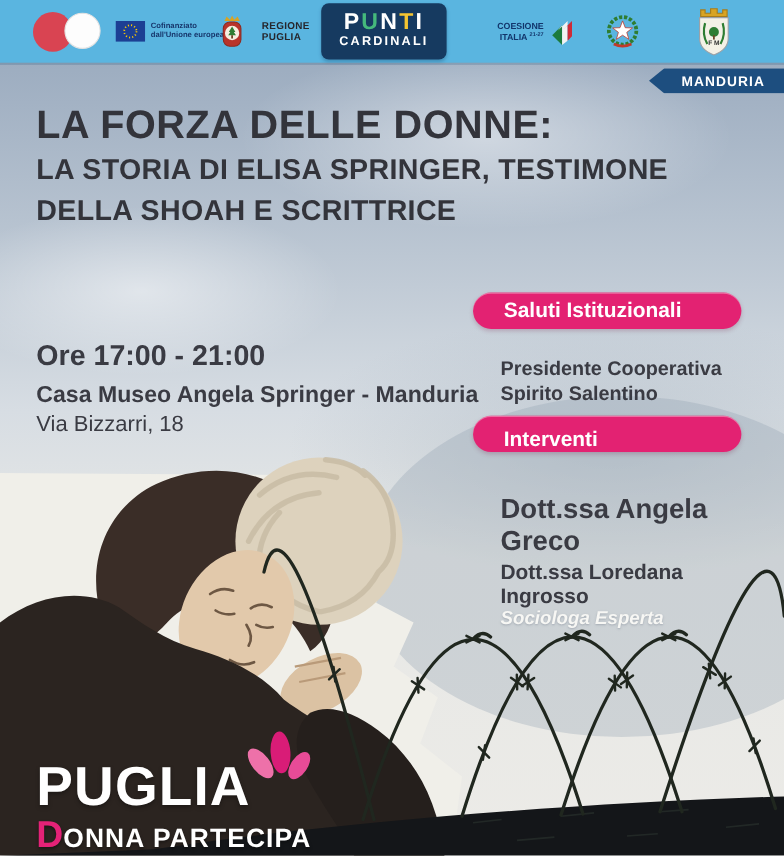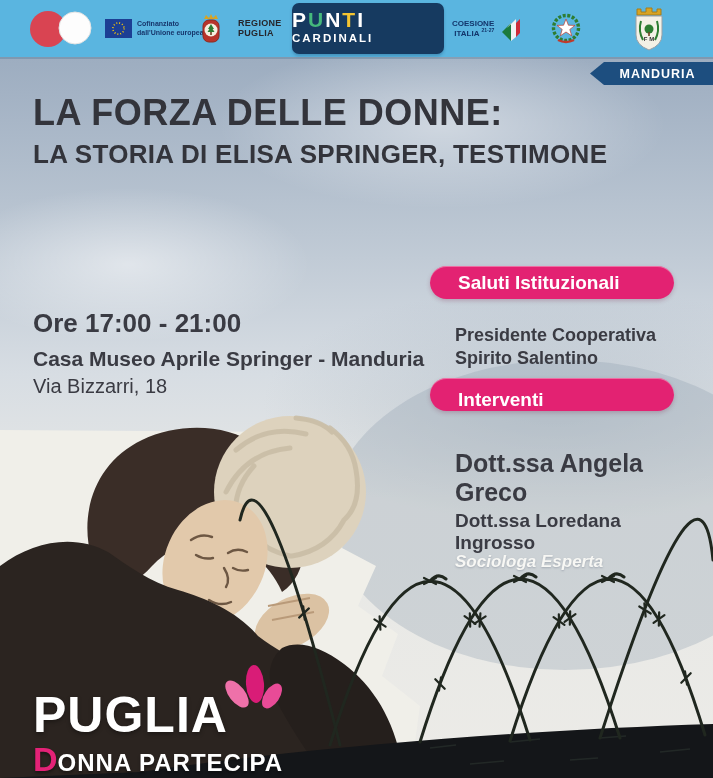--- a/index.html
+++ b/index.html
@@ -12,22 +12,22 @@
       radial-gradient(ellipse 260px 110px at 18% 34%, rgba(255,255,255,.5), transparent 70%),
       radial-gradient(ellipse 420px 170px at 78% 52%, rgba(150,165,178,.35), transparent 70%),
       linear-gradient(180deg,#93A5BA 0%,#A3B2C4 12%,#BCC7D3 30%,#D7DDE3 48%,#E7E8E6 64%,#ECEBE7 100%);}
   .scene{position:absolute;inset:0;z-index:1;}
   
   .header{position:absolute;top:0;left:0;right:0;height:57px;z-index:5;
           background:var(--header-blue);box-shadow:0 2px 0 rgba(0,60,100,.18);}
   .hlogo{position:absolute;top:0;height:57px;display:flex;align-items:center;}
   .eu-text{font-size:7px;line-height:1.25;color:#17366b;font-weight:700;margin-left:5px;}
   .reg-text{font-size:9px;line-height:1.1;color:#26262c;font-weight:800;margin-left:16px;letter-spacing:.3px;}
-  .punti-box{position:absolute;left:292px;top:3px;width:152px;height:51px;background:var(--punti-navy);
-             border-radius:7px;color:#fff;text-align:left;box-shadow:0 2px 3px rgba(0,40,80,.25);}
+  .punti-box{position:absolute;left:292px;top:3px;width:114px;height:51px;background:var(--punti-navy);
+             border-radius:7px;color:#fff;text-align:center;box-shadow:0 2px 3px rgba(0,40,80,.25);}
   .punti-line1{font-size:21px;font-weight:900;letter-spacing:2px;margin-top:5px;}
   .punti-line1 .g{color:#45B97C;} .punti-line1 .y{color:#F5C531;}
   .punti-line2{font-size:11.5px;font-weight:800;letter-spacing:2px;margin-top:0px;}
   .coes-text{font-size:8px;line-height:1.15;color:#12356b;font-weight:700;text-align:right;margin-right:4px;}
   .coes-text sup{font-size:5px;}
   
   .ribbon{position:absolute;top:62px;right:0;width:123px;height:23px;z-index:4;
           background:var(--ribbon-navy);color:#fff;font-size:12.5px;font-weight:800;letter-spacing:1px;
           display:flex;align-items:center;justify-content:center;padding-left:12px;box-sizing:border-box;
           clip-path:polygon(14px 0,100% 0,100% 100%,14px 100%,0 50%);}
@@ -204,24 +204,25 @@
     </div>
   </div>
 
   <div class="ribbon">
     <span>MANDURIA</span>
   </div>
 
   <div class="title">
     <div class="title-main">LA FORZA DELLE DONNE:</div>
     <div class="title-sub">LA STORIA DI ELISA SPRINGER, TESTIMONE</div>
+    <div class="title-sub">DELLA SHOAH E SCRITTRICE</div>
   </div>
 
   <div class="ev ev-time">Ore 17:00 - 21:00</div>
-  <div class="ev ev-venue">Casa Museo Aprile Springer - Manduria</div>
+  <div class="ev ev-venue">Casa Museo Angela Springer - Manduria</div>
   <div class="ev ev-addr">Via Bizzarri, 18</div>
 
   <div class="pill pill-1">
     <span>Saluti Istituzionali</span>
   </div>
   <div class="speaker sp-presidente">Presidente Cooperativa Spirito Salentino</div>
 
   <div class="pill pill-2">
     <span>Interventi</span>
   </div>

